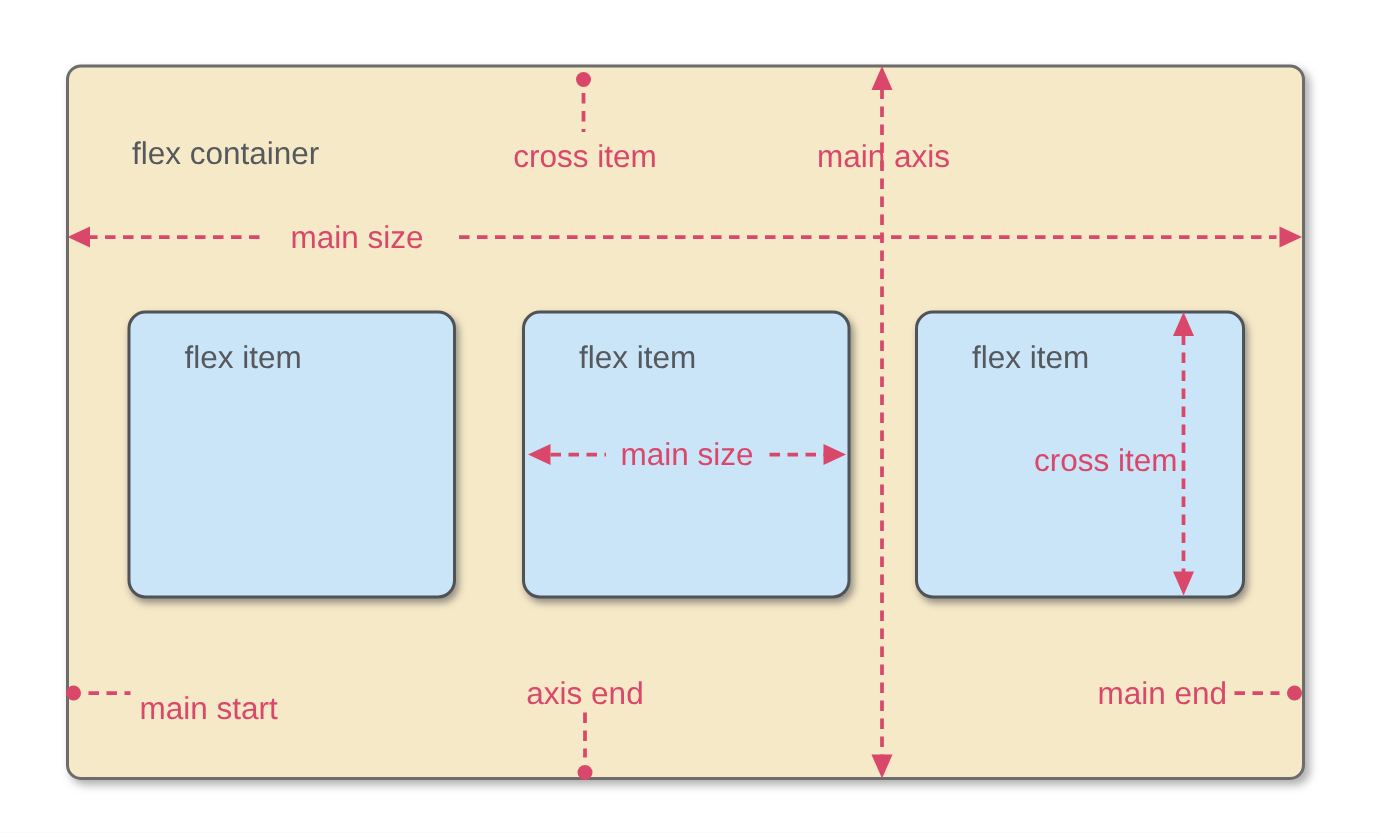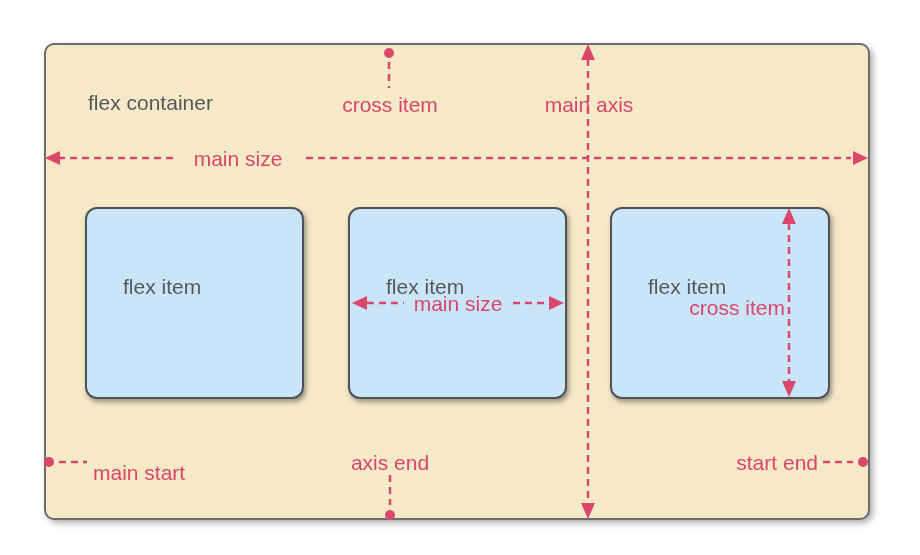--- a/index.html
+++ b/index.html
@@ -42,21 +42,20 @@
     box-shadow: 2px 3px 5px rgba(85,85,85,0.6);
   }
   .flex-item .item-label {
     position: absolute;
     left: 36px;
     top: 19px;
     font-size: 21px;
     line-height: 1;
     color: var(--text, #55585C);
     white-space: nowrap;
-    margin-top: 48px;
   }
   #item-1 { left: 39px; }
   #item-2 { left: 302px; }
   #item-3 { left: 564px; width: 220px; }
 
   
   #annotation-svg {
     position: absolute;
     left: 0; top: 0;
     width: 920px;
@@ -147,15 +146,15 @@
   <div class="lbl pink anchor-center" style="left:238px; top:148px;">main size</div>
 
   <div class="lbl pink anchor-center" style="left:458px; top:293px;">main size</div>
 
   <div class="lbl pink anchor-right" style="left:785px; top:297px;">cross item</div>
 
   <div class="lbl pink" style="left:93px; top:462px;">main start</div>
 
   <div class="lbl pink anchor-center" style="left:390px; top:452px;">axis end</div>
 
-  <div class="lbl pink anchor-right" style="left:818px; top:452px;">start end</div>
+  <div class="lbl pink anchor-right" style="left:818px; top:452px;">main end</div>
 
 </div>
 
 </body></html>

